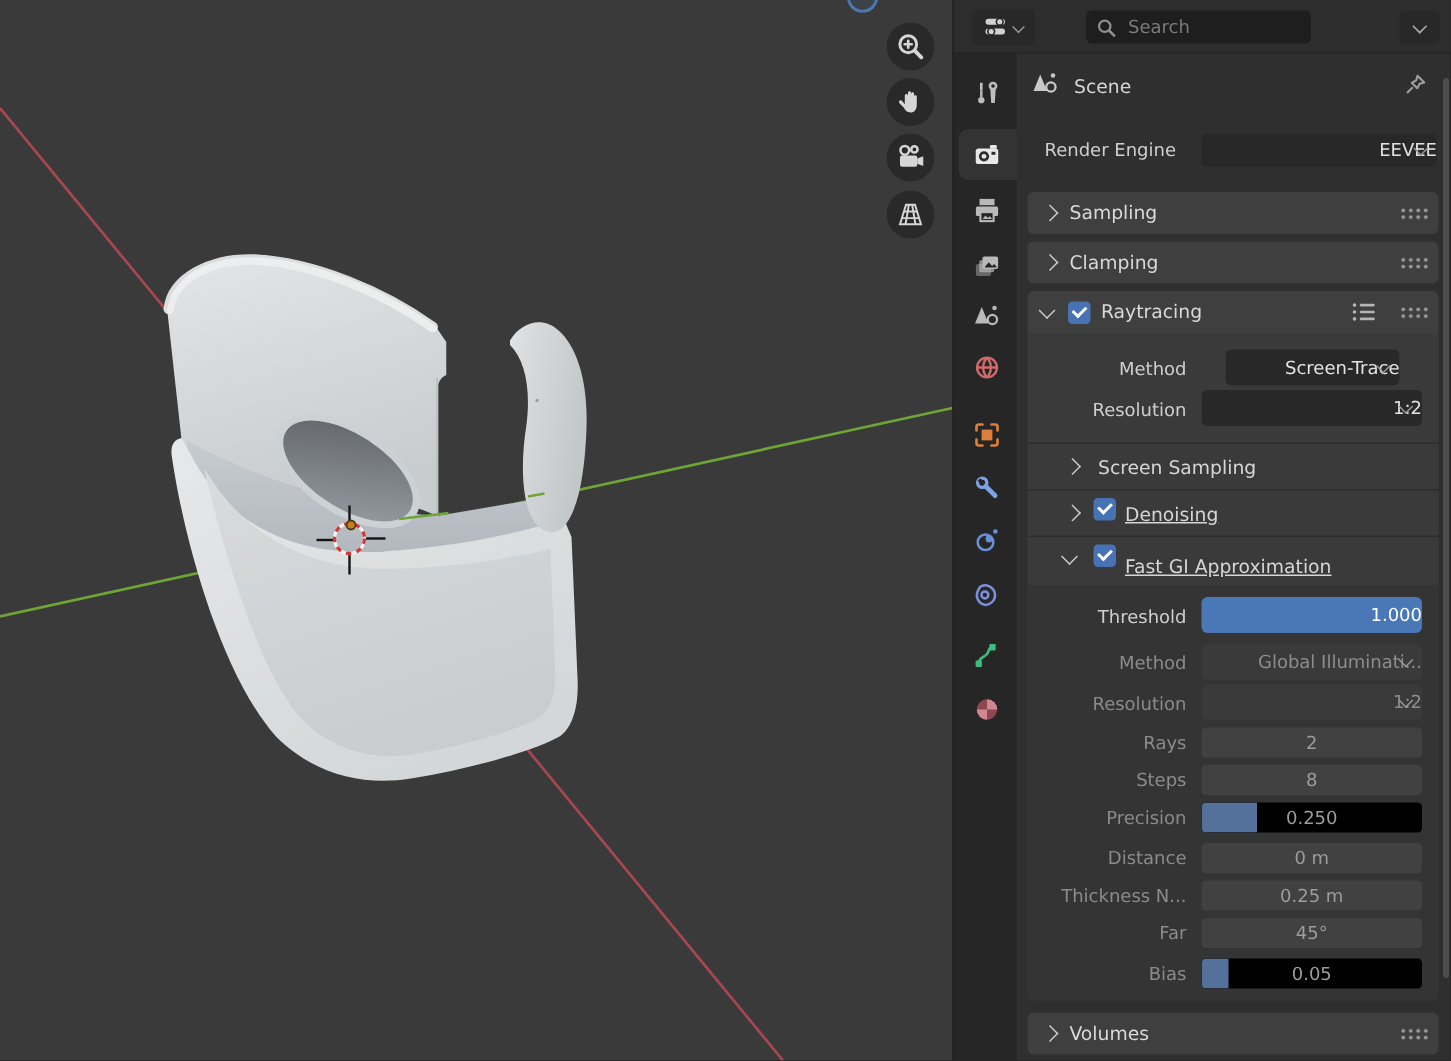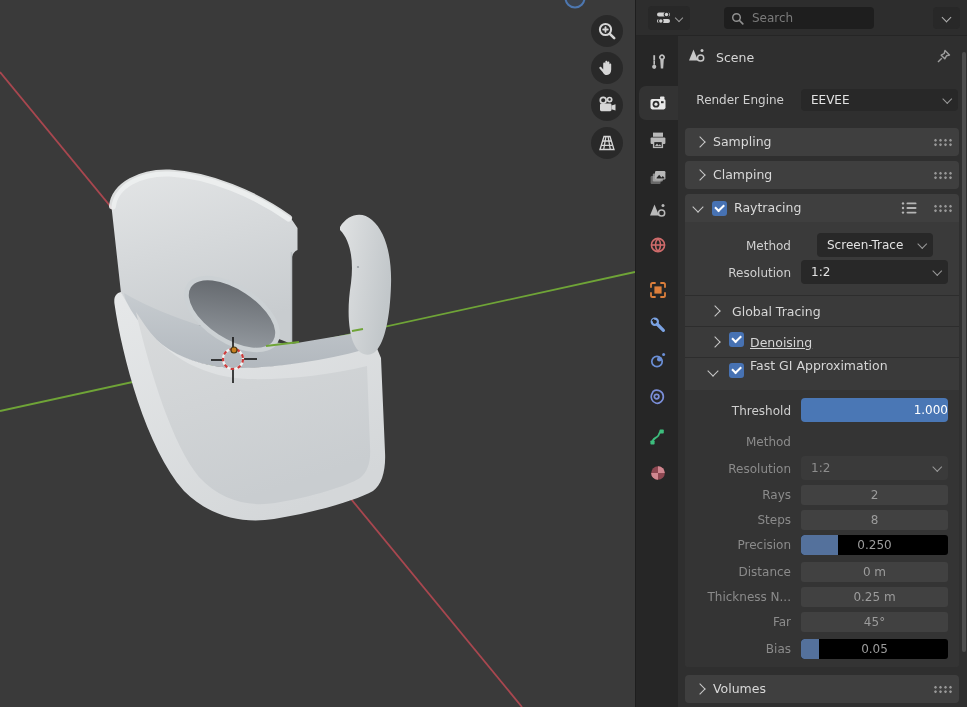--- a/index.html
+++ b/index.html
@@ -21,21 +21,21 @@
   .search input{background:transparent;border:none;outline:none;color:#f9a8d4;font-size:12px;width:110px;
                 font-family:"DejaVu Sans","Liberation Sans",sans-serif;}
   .search input::placeholder{color:#7b7b7b;}
   .menubtn{position:absolute;left:297px;top:7px;width:27px;height:22px;background:#282828;border-radius:4px;}
   .tabstrip{position:absolute;left:0;top:36px;width:42px;height:671px;background:#262626;}
   .tabactive{position:absolute;left:3px;top:50px;width:39px;height:34px;background:#333333;border-radius:7px 0 0 7px;}
   .tab{position:absolute;left:10px;width:24px;height:24px;display:flex;align-items:center;justify-content:center;}
   
   .lab{position:absolute;text-align:right;font-size:12px;color:#cfcfcf;height:16px;line-height:16px;}
   .lab.dis{color:#8b8b8b;}
-  .widget{position:absolute;box-sizing:border-box;}
+  .widget{position:absolute;box-sizing:border-box;text-align:right;}
   .dd{background:#282828;border-radius:4px;color:#e2e2e2;line-height:24px;padding-left:10px;}
   .dd.dis{background:#3a3a3a;color:#8d8d8d;}
   .ddchev{position:absolute;right:8px;top:50%;width:5.5px;height:5.5px;
           border-right:1.4px solid #9a9a9a;border-bottom:1.4px solid #9a9a9a;
           transform:translateY(-70%) rotate(45deg);}
   .field{background:#414141;border-radius:3px;color:#9c9c9c;text-align:center;line-height:20px;}
   .sliderT{background:#4a77b5;border-radius:4px;color:#ffffff;text-align:right;line-height:24px;overflow:hidden;}
   .sliderD{background:#000000;border-radius:3px;color:#9c9c9c;text-align:center;line-height:20px;position:absolute;overflow:hidden;}
   .fill{position:absolute;left:0;top:0;bottom:0;background:#54719c;border-radius:3px 0 0 3px;}
   .sliderD span.v{position:relative;}
@@ -360,40 +360,44 @@
     </div>
     <span class="lab" style="left:30px;top:265px;width:125px;">Resolution</span>
     <div class="widget dd" style="left:165px;top:260px;width:147px;height:24px;">
       <span>1:2</span>
       <span class="ddchev"></span>
     </div>
 
     <div class="sep" style="top:295px;"></div>
 
     <span class="chev" style="left:75px;top:307px;"></span>
-    <span class="sublab" style="left:96px;top:304px;">Global Tracing</span>
+    <span class="sublab" style="left:96px;top:304px;">Screen Sampling</span>
 
     <div class="sep" style="top:326px;"></div>
 
     <span class="chev" style="left:75px;top:338px;"></span>
     <span class="cb" style="left:93px;top:331.5px;"></span>
     <span class="sublab" style="left:114px;top:335px;text-decoration:underline;">Denoising</span>
 
     <div class="sep" style="top:357px;"></div>
 
     <span class="chev down" style="left:73px;top:367px;"></span>
     <span class="cb" style="left:93px;top:362.5px;"></span>
-    <span class="sublab" style="left:114px;top:358px;">Fast GI Approximation</span>
+    <span class="sublab" style="left:114px;top:370px;text-decoration:underline;">Fast GI Approximation</span>
 
     <span class="lab" style="left:30px;top:403px;width:125px;">Threshold</span>
     <div class="widget sliderT" style="left:165px;top:398px;width:147px;height:24px;">
       <span>1.000</span>
     </div>
 
     <span class="lab dis" style="left:30px;top:434px;width:125px;">Method</span>
+    <div class="widget dd dis" style="left:165px;top:429px;width:147px;height:24px;">
+      <span>Global Illuminati...</span>
+      <span class="ddchev"></span>
+    </div>
 
     <span class="lab dis" style="left:30px;top:461px;width:125px;">Resolution</span>
     <div class="widget dd dis" style="left:165px;top:456px;width:147px;height:24px;">
       <span>1:2</span>
       <span class="ddchev"></span>
     </div>
 
     <span class="lab dis" style="left:30px;top:487px;width:125px;">Rays</span>
     <div class="widget field" style="left:165px;top:485px;width:147px;height:20px;">
       <span>2</span>

